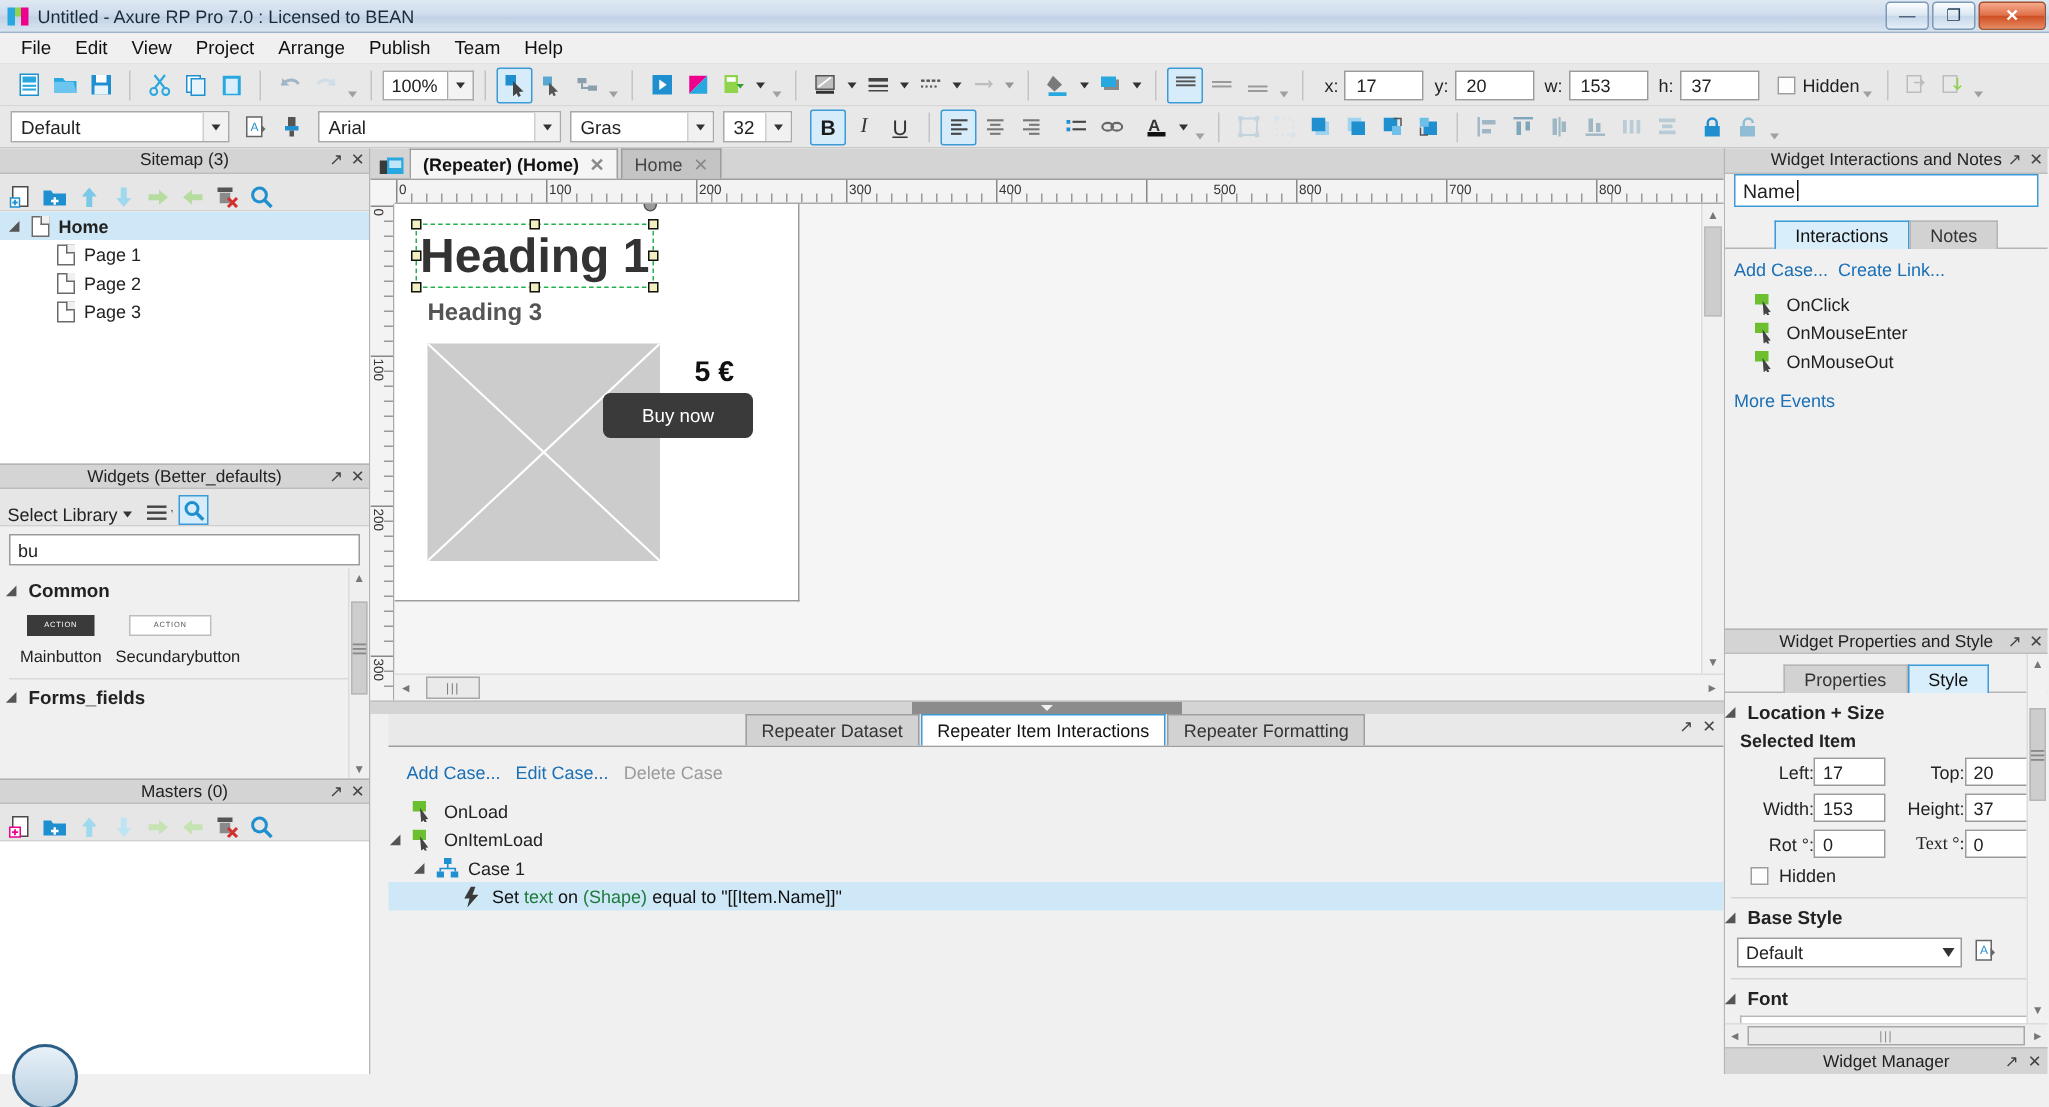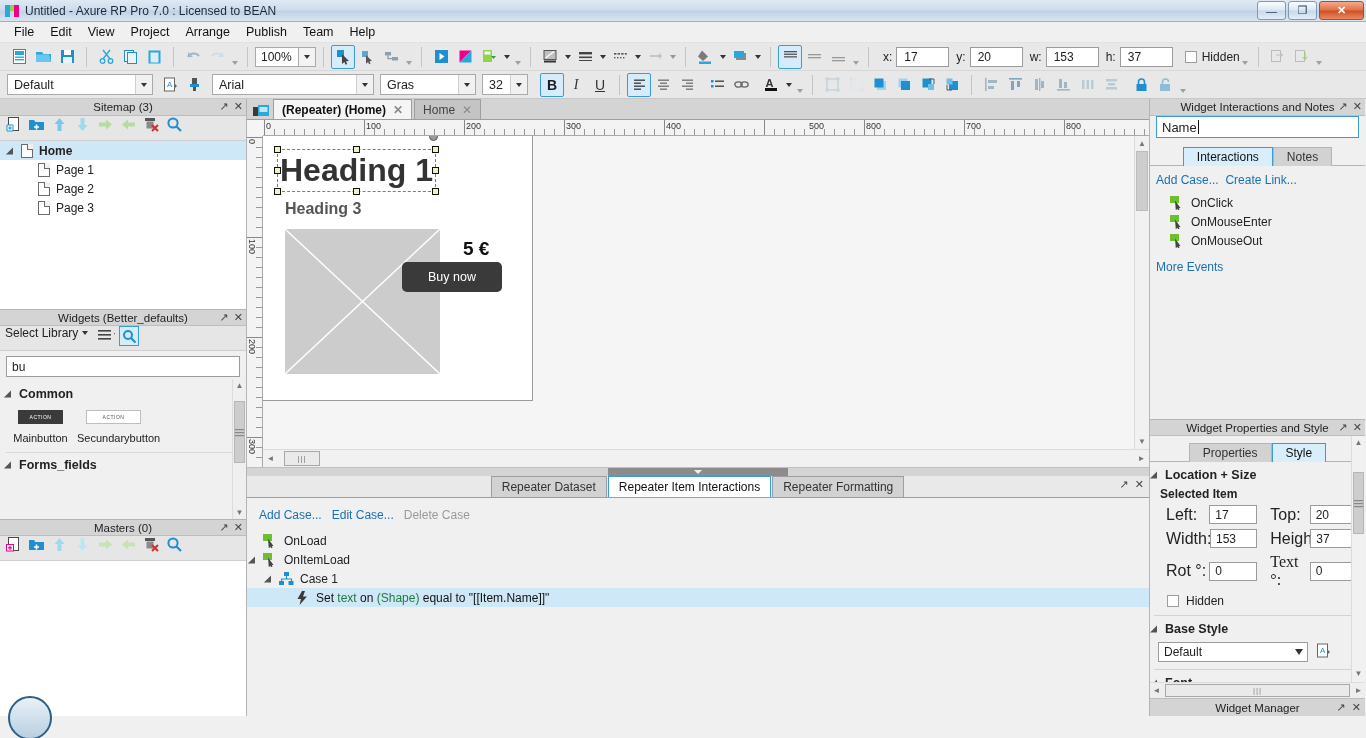--- a/index.html
+++ b/index.html
@@ -93,21 +93,21 @@
   
   .pnl-head{
     height:17px; background:#d4d4d4; border-bottom:1px solid #bdbdbd;
     display:flex;align-items:center;justify-content:center;position:relative;
     font-size:11.5px; color:#222;
   }
   .pnl-head .ctl{ position:absolute;right:3px;top:1px;display:flex;gap:5px;font-size:11px;color:#444;}
   .pnl-head .ctl span{cursor:default;}
   .pnl-toolbar{
     height:25px;background:#e6e6e6;border-bottom:1px solid #cfcfcf;
-    display:flex;align-items:flex-start;padding-left:5px;gap:6px;
+    display:flex;align-items:flex-end;padding-left:5px;gap:6px;
   }
   .ic{ width:17px;height:17px;display:inline-block;position:relative;}
   
   .tree{ background:#fff; flex:1; overflow:hidden; }
   .tree-row{ height:19px;display:flex;align-items:center;padding-left:8px;font-size:12px;}
   .tree-row.sel{ background:#cfe8f7; }
   .tri{ width:11px;height:11px;position:relative;margin-right:2px;}
   .tri:after{content:"";position:absolute;left:1px;top:2px;
     border-left:5px solid #555;border-top:5px solid transparent;border-bottom:5px solid transparent;
     transform:rotate(45deg);transform-origin:30% 50%;}
@@ -172,21 +172,21 @@
             border-top:1px solid #dcdcdc;display:flex;align-items:center;}
   .hscroll .lft,.hscroll .rgt{width:15px;text-align:center;color:#777;font-size:8px;}
   .hs-thumb{ width:36px;height:15px;background:#eaeaea;border:1px solid #a8a8a8;margin-left:6px;
              display:flex;align-items:center;justify-content:center;color:#777;font-size:8px;letter-spacing:1px;}
   
   .splitter{ height:9px;background:#d4d4d4;position:relative;border-top:1px solid #c0c0c0;}
   .splitter .grip{ position:absolute;left:50%;top:0;transform:translateX(-50%);
      width:180px;height:8px;background:#8c8c8c;display:flex;align-items:center;justify-content:center;}
   .splitter .grip:after{content:"";border-left:4px solid transparent;border-right:4px solid transparent;border-top:4px solid #f0f0f0;}
   
-  .rep-panel{ height:240px;background:#f0f0f0;display:flex;flex-direction:column;position:relative;}
+  .rep-panel{ height:240px;background:#f0f0f0;display:flex;flex-direction:column;position:relative;padding-left:12px;}
   .rep-tabrow{ height:22px;background:#e9e9e9;display:flex;align-items:flex-end;
                justify-content:center;border-bottom:1px solid #9e9e9e;position:relative;}
   .rtab{ height:21px;display:flex;align-items:center;padding:0 10px;font-size:12px;
     border:1px solid #9e9e9e;border-bottom:none;background:#d2d2d2;color:#333;margin-right:1px;}
   .rtab.active{ background:#fff;border-color:#3c9ad6;color:#111;}
   .rep-panel .hdr-ctl{position:absolute;right:5px;top:2px;display:flex;gap:6px;font-size:11px;color:#444;}
   .rep-body{ flex:1;background:#f0f0f0;padding:10px 0 0 0;}
   .linkrow{ padding-left:12px;font-size:12px;color:#1a6fb5;margin-bottom:9px;}
   .linkrow .dis{color:#9a9a9a;}
   .evrow{ height:19px;display:flex;align-items:center;font-size:12px;padding-left:16px;}
@@ -206,21 +206,21 @@
   .stab{height:19px;display:flex;align-items:center;padding:0 13px;font-size:12px;
     border:1px solid #b5b5b5;border-bottom:none;background:#d2d2d2;color:#333;position:relative;z-index:1;}
   .stab.active{background:#d9eefb;border-color:#3c9ad6;color:#111;}
   .rp-links{ padding:7px 0 6px 6px;font-size:12px;color:#1a6fb5;}
   .rp-ev{ height:19px;display:flex;align-items:center;padding-left:20px;font-size:12px;}
   .rp-more{ padding:10px 0 0 6px;font-size:12px;color:#1a6fb5;}
   .props-grid{padding:0 8px;}
   .grp-hdr{display:flex;align-items:center;font-weight:bold;font-size:12.5px;padding:6px 0 2px 2px;}
   .sel-item-lbl{font-weight:bold;font-size:12px;padding:3px 0 4px 10px;}
   .frow{display:flex;align-items:center;margin-bottom:5px;}
-  .flbl{width:52px;font-size:16px;padding-left:8px;}
+  .flbl{width:52px;font-size:12px;padding-left:8px;text-align:right;}
   .finp{width:48px;height:19px;border:1px solid #9b9b9b;background:#fff;
         display:flex;align-items:center;padding-left:5px;font-size:12px;}
   .fsep{width:14px;}
   .hr{height:1px;background:#d3d3d3;margin:7px 4px 0 4px;}
   .basestyle-row{display:flex;align-items:center;padding:4px 0 0 8px;}
   .bs-combo{width:150px;height:20px;border:1px solid #9b9b9b;background:#fff;
     display:flex;align-items:center;padding-left:5px;font-size:12px;position:relative;}
   .bs-combo .cb{position:absolute;right:4px;top:6px;border-left:4.5px solid transparent;
     border-right:4.5px solid transparent;border-top:6px solid #333;}
   .rp-scroll{position:absolute;right:0;top:0;bottom:0;width:14px;background:#f1f1f1;border-left:1px solid #dcdcdc;}

